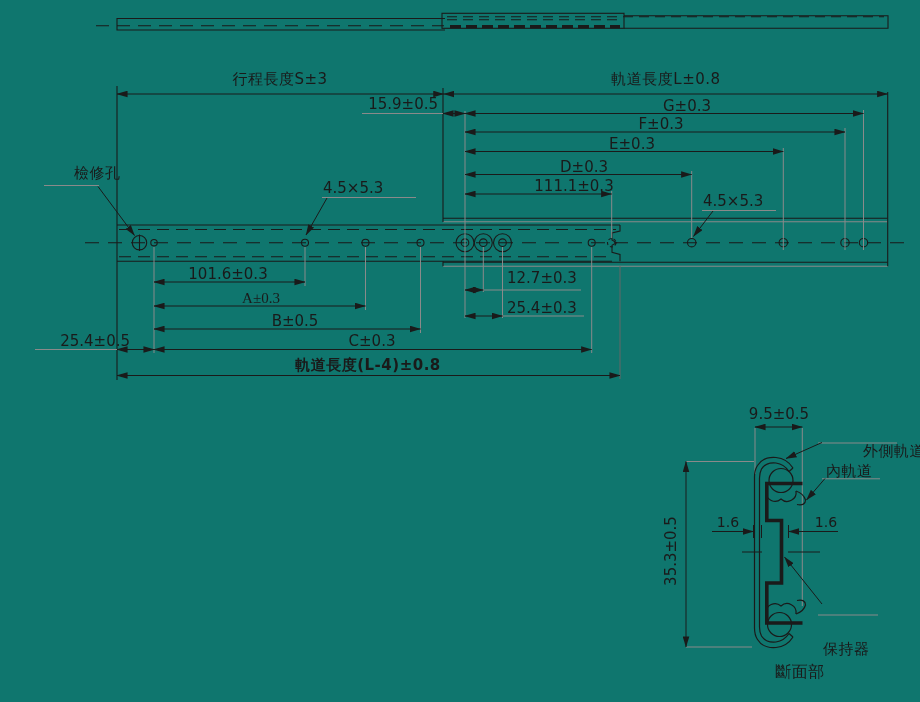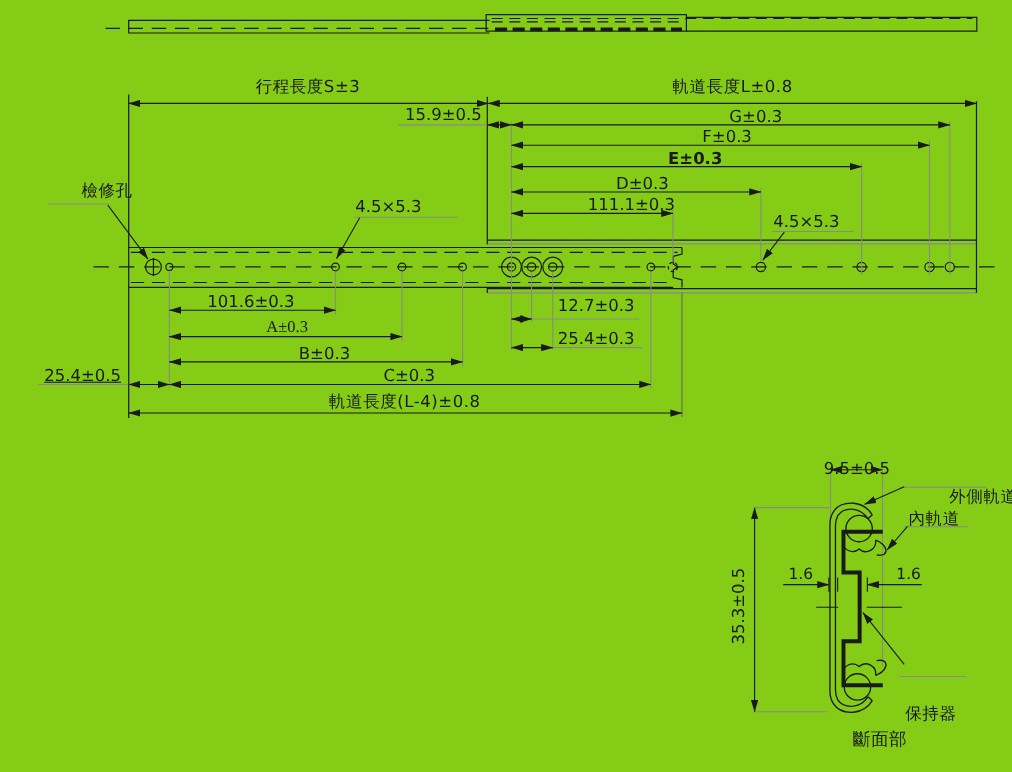--- a/index.html
+++ b/index.html
@@ -1,17 +1,17 @@
 <!DOCTYPE html>
 <html><head>
 <meta charset="utf-8">
 <style>
   html,body{margin:0;padding:0;background:#fff;}
   .canvas{
-    position:relative;width:920px;height:702px;background:#84cc16;overflow:hidden;
+    position:relative;width:920px;height:702px;background:#0f766e;overflow:hidden;
     font-family:"DejaVu Sans","Liberation Sans",sans-serif;color:#1a1a1a;
   }
   svg{position:absolute;left:0;top:0;}
   .lbl{position:absolute;white-space:nowrap;font-size:15px;line-height:1.05;color:#1a1a1a;}
   .cjk{font-size:15px;letter-spacing:0.5px;}
   .c{transform:translateX(-50%);}
   .r{text-align:right;}
   .rot{transform:translate(-50%,-50%) rotate(-90deg);transform-origin:center;}
   .small{font-size:14px;}
 </style>
@@ -170,37 +170,37 @@
       <path d="M742,552 H762 M788,552 H820" stroke-width="1"></path>
     </g>
   </svg>
 
   <div class="lbl cjk c" style="left:280px;top:72px;">行程長度S±3</div>
   <div class="lbl cjk c" style="left:666px;top:72px;">軌道長度L±0.8</div>
   <div class="lbl r" style="left:362px;top:97px;width:76px;">15.9±0.5</div>
 
   <div class="lbl c" style="left:687px;top:98.5px;">G±0.3</div>
   <div class="lbl c" style="left:661px;top:117px;">F±0.3</div>
-  <div class="lbl c" style="left:632px;top:136.5px;font-weight:bold;">E±0.3</div>
+  <div class="lbl c" style="left:632px;top:136.5px;">E±0.3</div>
   <div class="lbl c" style="left:584px;top:159.5px;">D±0.3</div>
   <div class="lbl c" style="left:538px;top:179px;margin-left:36px;">111.1±0.3</div>
   <div class="lbl" style="left:703px;top:194px;">4.5×5.3</div>
   <div class="lbl" style="left:507px;top:271px;text-align:right;">12.7±0.3</div>
   <div class="lbl" style="left:507px;top:300.5px;">25.4±0.3</div>
 
   <div class="lbl cjk" style="left:46px;top:166px;margin-left:28px;">檢修孔</div>
   <div class="lbl" style="left:323px;top:181px;">4.5×5.3</div>
   <div class="lbl c" style="left:228px;top:266.5px;">101.6±0.3</div>
   <div class="lbl c" style="left:261px;top:290.5px;font-family:Liberation Serif, serif;">A±0.3</div>
-  <div class="lbl c" style="left:295px;top:313.5px;">B±0.3</div>
+  <div class="lbl c" style="left:295px;top:313.5px;">B±0.5</div>
   <div class="lbl c" style="left:372px;top:334px;">C±0.3</div>
-  <div class="lbl cjk c" style="left:368px;top:357.5px;">軌道長度(L-4)±0.8</div>
-  <div class="lbl r" style="left:32px;top:334px;width:78px;text-decoration:underline;">25.4±0.5</div>
-
-  <div class="lbl c" style="left:779px;top:406.5px;margin-top:12px;">9.5±0.5</div>
+  <div class="lbl cjk c" style="left:368px;top:357.5px;font-weight:bold;">軌道長度(L-4)±0.8</div>
+  <div class="lbl r" style="left:52px;top:334px;width:78px;">25.4±0.5</div>
+
+  <div class="lbl c" style="left:779px;top:406.5px;">9.5±0.5</div>
   <div class="lbl rot" style="left:672px;top:551px;">35.3±0.5</div>
   <div class="lbl c small" style="left:728px;top:515px;">1.6</div>
   <div class="lbl c small" style="left:826px;top:515px;">1.6</div>
   <div class="lbl cjk" style="left:823px;top:444px;margin-left:40px;">外側軌道</div>
   <div class="lbl cjk" style="left:826px;top:463.5px;">內軌道</div>
   <div class="lbl cjk" style="left:823px;top:598.5px;margin-top:43px;">保持器</div>
   <div class="lbl cjk c" style="left:780px;top:664px;font-size:16px;padding-left:40px;">斷面部</div>
 
 </div>
 

